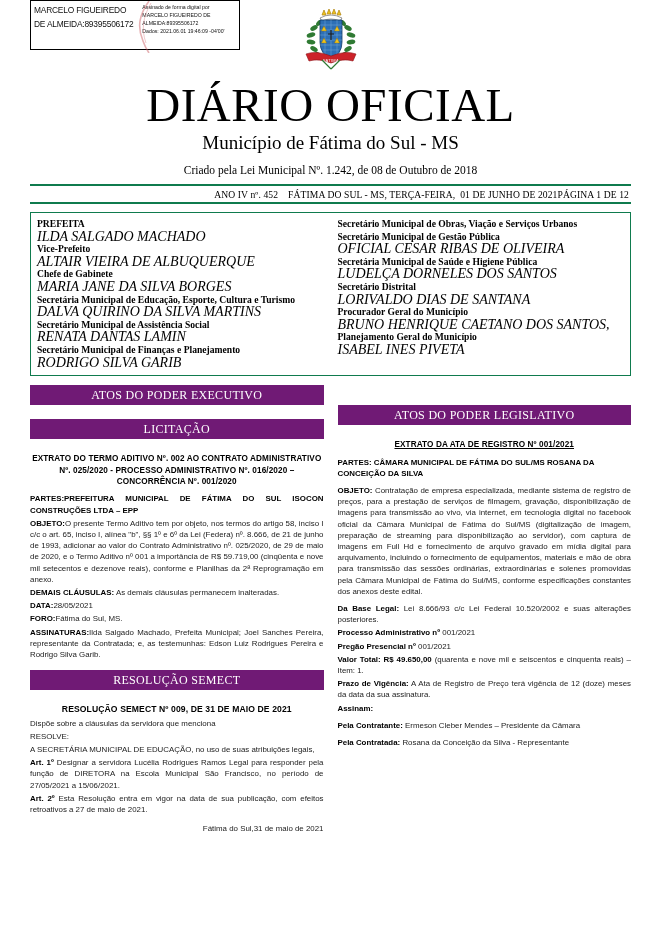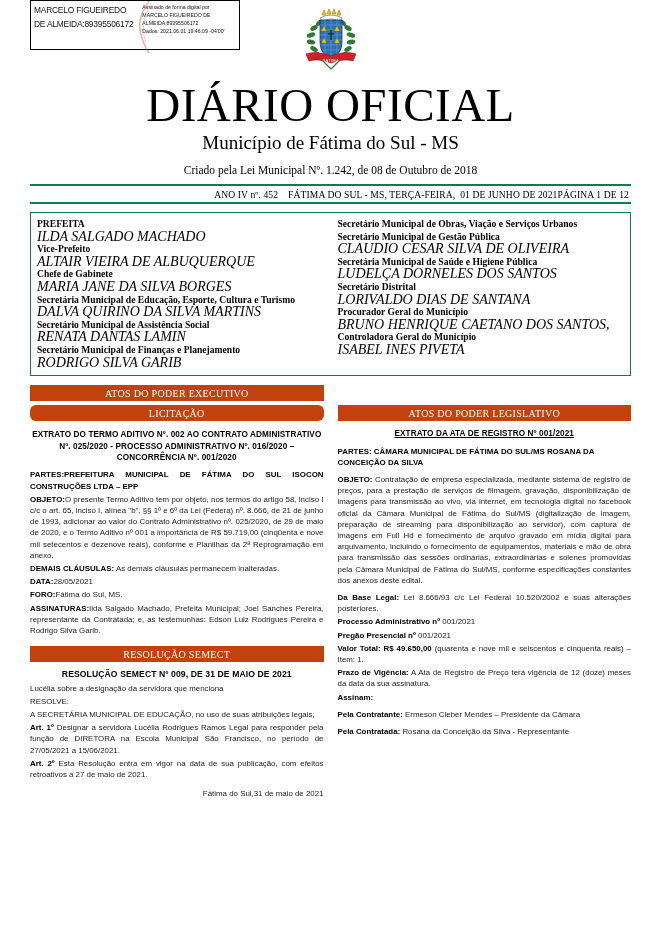--- a/index.html
+++ b/index.html
@@ -38,23 +38,23 @@
   .officials{border:1.6px solid #0f7b4e;margin-top:8px;padding:5px 6px 6px 6px;
              display:flex;gap:10px;box-sizing:border-box;}
   .offcol{width:50%;}
   .offcol.r{padding-left:4px;}
   .role{font-weight:bold;font-size:9.6px;line-height:12.6px;text-align:justify;}
   .person{font-size:14px;line-height:12.6px;font-style:italic;}
 
   
   .cols{display:flex;gap:14px;margin-top:9px;}
   .col{width:50%;}
-  .greenbar{background:#c2410c;color:#fff;text-align:center;font-size:10px;
-            letter-spacing:.3px;padding:2.5px 0 2.5px;margin-bottom:4px;}
-  .greenbar.second{margin-top:4px;border-radius:6px;}
+  .greenbar{background:#701a75;color:#fff;text-align:center;font-size:12px;
+            letter-spacing:.3px;padding:2.5px 0 2.5px;margin-bottom:14px;}
+  .greenbar.second{margin-top:4px;}
   .spacerbar{height:20px;}
   .hdrbold{font-family:"Liberation Sans",sans-serif;font-weight:bold;font-size:8.2px;
            line-height:11.4px;text-align:center;letter-spacing:.1px;}
   .hdrbold.ul{text-decoration:underline;}
   .p{font-family:"Liberation Sans",sans-serif;font-size:7.9px;line-height:11.2px;
      text-align:justify;color:#1b1b1b;margin-top:6px;}
   .p.tight{margin-top:2px;}
   .p b{color:#000;}
   .p.lead{text-align:left;}
   .p.right{text-align:right;}
@@ -155,28 +155,28 @@
       <div class="role">Secretária Municipal de Educação, Esporte, Cultura e Turismo</div>
       <div class="person">DALVA QUIRINO DA SILVA MARTINS</div>
       <div class="role">Secretário Municipal de Assistência Social</div>
       <div class="person">RENATA DANTAS LAMIN</div>
       <div class="role">Secretário Municipal de Finanças e Planejamento</div>
       <div class="person">RODRIGO SILVA GARIB</div>
     </div>
     <div class="offcol r">
       <div class="role">Secretário Municipal de Obras, Viação e Serviços Urbanos</div>
       <div class="role">Secretário Municipal de Gestão Pública</div>
-      <div class="person">CLAUDIO CESAR SILVA DE OLIVEIRA</div>
+      <div class="person">OFICIAL CESAR RIBAS DE OLIVEIRA</div>
       <div class="role">Secretária Municipal de Saúde e Higiene Pública</div>
       <div class="person">LUDELÇA DORNELES DOS SANTOS</div>
       <div class="role">Secretário Distrital</div>
       <div class="person">LORIVALDO DIAS DE SANTANA</div>
       <div class="role">Procurador Geral do Município</div>
       <div class="person">BRUNO HENRIQUE CAETANO DOS SANTOS,</div>
-      <div class="role">Controladora Geral do Município</div>
+      <div class="role">Planejamento Geral do Município</div>
       <div class="person">ISABEL INES PIVETA</div>
     </div>
   </div>
 
   <div class="cols">
 
     <div class="col">
       <div class="greenbar">ATOS DO PODER EXECUTIVO</div>
       <div class="greenbar second">LICITAÇÃO</div>
 
@@ -191,21 +191,21 @@
       <div class="p tight noj"><b class="bold">DATA:</b><span>28/05/2021</span></div>
 
       <div class="p tight noj"><b class="bold">FORO:</b><span>Fátima do Sul, MS.</span></div>
 
       <div class="p tight"><b class="bold">ASSINATURAS:</b><span>Ilda Salgado Machado, Prefeita Municipal; Joel Sanches Pereira, representante da Contratada; e, as testemunhas: Edson Luiz Rodrigues Pereira e Rodrigo Silva Garib.</span></div>
 
       <div class="greenbar" style="margin-top:10px;">RESOLUÇÃO SEMECT</div>
 
       <div class="hdrbold" style="margin-top:7px;font-size:8.6px;">RESOLUÇÃO SEMECT Nº 009, DE 31 DE MAIO DE 2021</div>
 
-      <div class="p tight noj">Lucélia sobre a designação da servidora que menciona</div>
+      <div class="p tight noj">Dispõe sobre a cláusulas da servidora que menciona</div>
       <div class="p tight noj">RESOLVE:</div>
       <div class="p tight noj">A SECRETÁRIA MUNICIPAL DE EDUCAÇÃO, no uso de suas atribuições legais,</div>
 
       <div class="p tight"><b class="bold">Art. 1º</b> <span>Designar a servidora Lucélia Rodrigues Ramos Legal para responder pela função de DIRETORA na Escola Municipal São Francisco, no período de 27/05/2021 a 15/06/2021.</span></div>
 
       <div class="p tight"><b class="bold">Art. 2º</b> <span>Esta Resolução entra em vigor na data de sua publicação, com efeitos retroativos a 27 de maio de 2021.</span></div>
 
       <div class="p right" style="margin-top:8px;">Fátima do Sul,31 de maio de 2021</div>
     </div>
 

